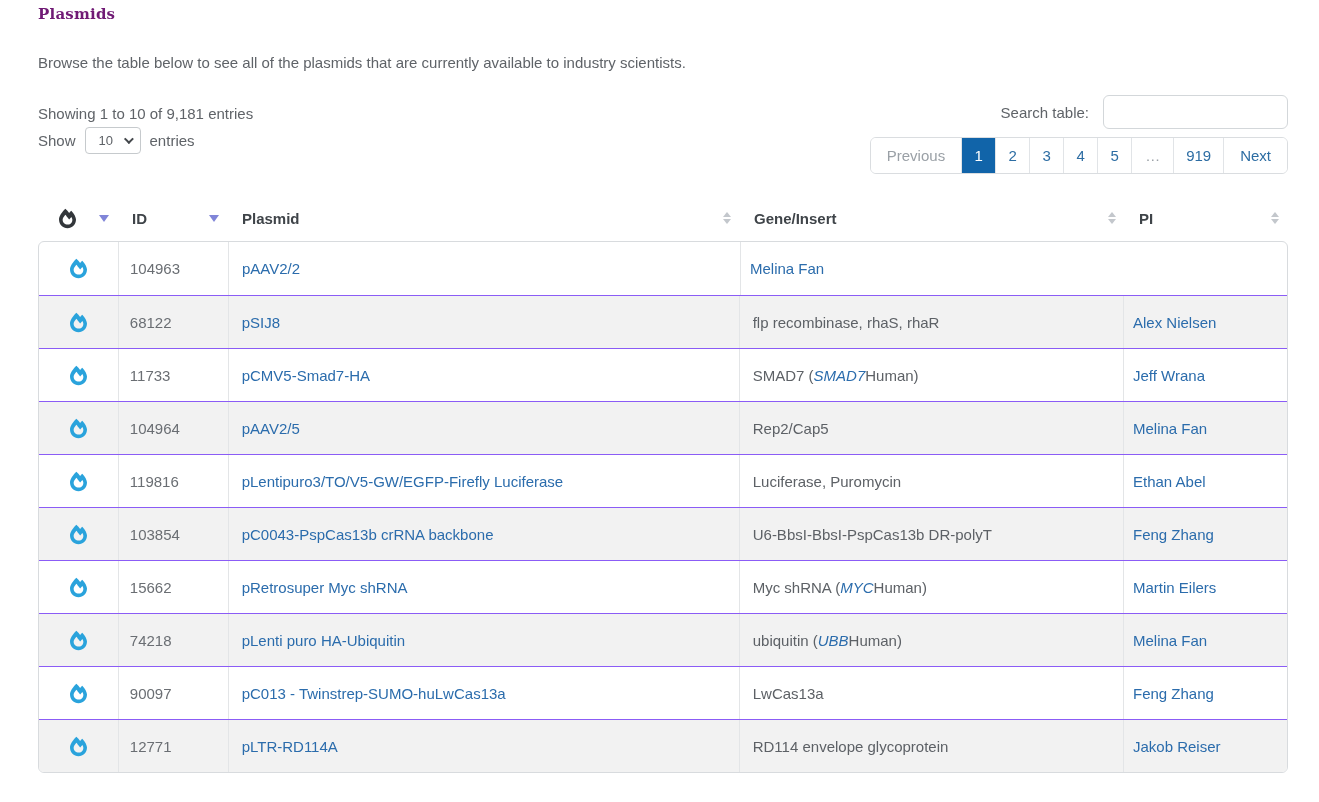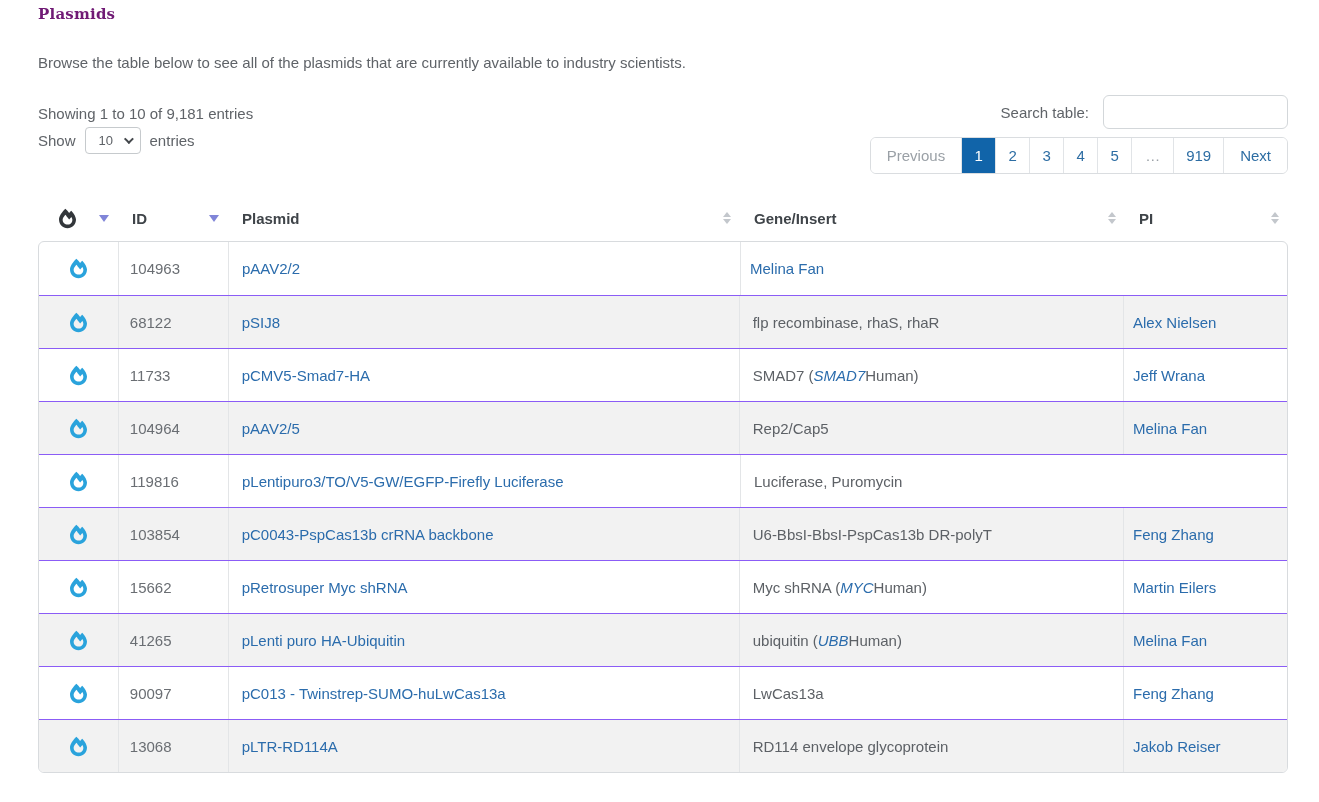--- a/index.html
+++ b/index.html
@@ -231,20 +231,23 @@
             </svg>
       </span>
     </div>
     <div class="td col-id">119816</div>
     <div class="td col-plasmid">
       <a class="link">pLentipuro3/TO/V5-GW/EGFP-Firefly Luciferase</a>
     </div>
     <div class="td col-gene">
           <span>Luciferase, Puromycin</span>
         </div>
+    <div class="td col-pi">
+      <a class="link">Ethan Abel</a>
+    </div>
   </div>
 
   <div class="tr">
     <div class="td col-flame">
       <span>
         <svg class="flame-svg" width="17" height="21" viewBox="0 0 448 512" fill="#2aa3dc">
               <path d="M323.56 51.2c-20.8 19.3-39.58 39.59-56.22 59.97C240.08 73.62 206.28 35.53 168 0 69.74 91.17 0 209.96 0 281.6 0 408.85 100.29 512 224 512s224-103.15 224-230.4c0-53.27-51.98-163.14-124.44-230.4zm-19.47 340.65C282.43 407.01 255.72 416 226.86 416 154.71 416 96 368.26 96 290.75c0-38.61 24.31-72.63 72.79-130.75 6.93 7.98 98.83 125.34 98.83 125.34l58.63-66.88c4.14 6.85 7.91 13.55 11.27 19.97 27.35 52.19 15.81 118.97-33.43 153.42z"></path>
             </svg>
       </span>
     </div>
@@ -283,21 +286,21 @@
   </div>
 
   <div class="tr">
     <div class="td col-flame">
       <span>
         <svg class="flame-svg" width="17" height="21" viewBox="0 0 448 512" fill="#2aa3dc">
               <path d="M323.56 51.2c-20.8 19.3-39.58 39.59-56.22 59.97C240.08 73.62 206.28 35.53 168 0 69.74 91.17 0 209.96 0 281.6 0 408.85 100.29 512 224 512s224-103.15 224-230.4c0-53.27-51.98-163.14-124.44-230.4zm-19.47 340.65C282.43 407.01 255.72 416 226.86 416 154.71 416 96 368.26 96 290.75c0-38.61 24.31-72.63 72.79-130.75 6.93 7.98 98.83 125.34 98.83 125.34l58.63-66.88c4.14 6.85 7.91 13.55 11.27 19.97 27.35 52.19 15.81 118.97-33.43 153.42z"></path>
             </svg>
       </span>
     </div>
-    <div class="td col-id">41265</div>
+    <div class="td col-id">74218</div>
     <div class="td col-plasmid">
       <a class="link">pLenti puro HA-Ubiquitin</a>
     </div>
     <div class="td col-gene">
           <span>ubiquitin (</span>
           <span class="gene-link">UBB</span>
           <span> Human)</span>
         </div>
     <div class="td col-pi">
       <a class="link">Melina Fan</a>
@@ -325,21 +328,21 @@
   </div>
 
   <div class="tr">
     <div class="td col-flame">
       <span>
         <svg class="flame-svg" width="17" height="21" viewBox="0 0 448 512" fill="#2aa3dc">
               <path d="M323.56 51.2c-20.8 19.3-39.58 39.59-56.22 59.97C240.08 73.62 206.28 35.53 168 0 69.74 91.17 0 209.96 0 281.6 0 408.85 100.29 512 224 512s224-103.15 224-230.4c0-53.27-51.98-163.14-124.44-230.4zm-19.47 340.65C282.43 407.01 255.72 416 226.86 416 154.71 416 96 368.26 96 290.75c0-38.61 24.31-72.63 72.79-130.75 6.93 7.98 98.83 125.34 98.83 125.34l58.63-66.88c4.14 6.85 7.91 13.55 11.27 19.97 27.35 52.19 15.81 118.97-33.43 153.42z"></path>
             </svg>
       </span>
     </div>
-    <div class="td col-id">13068</div>
+    <div class="td col-id">12771</div>
     <div class="td col-plasmid">
       <a class="link">pLTR-RD114A</a>
     </div>
     <div class="td col-gene">
           <span>RD114 envelope glycoprotein</span>
         </div>
     <div class="td col-pi">
       <a class="link">Jakob Reiser</a>
     </div>
   </div>

